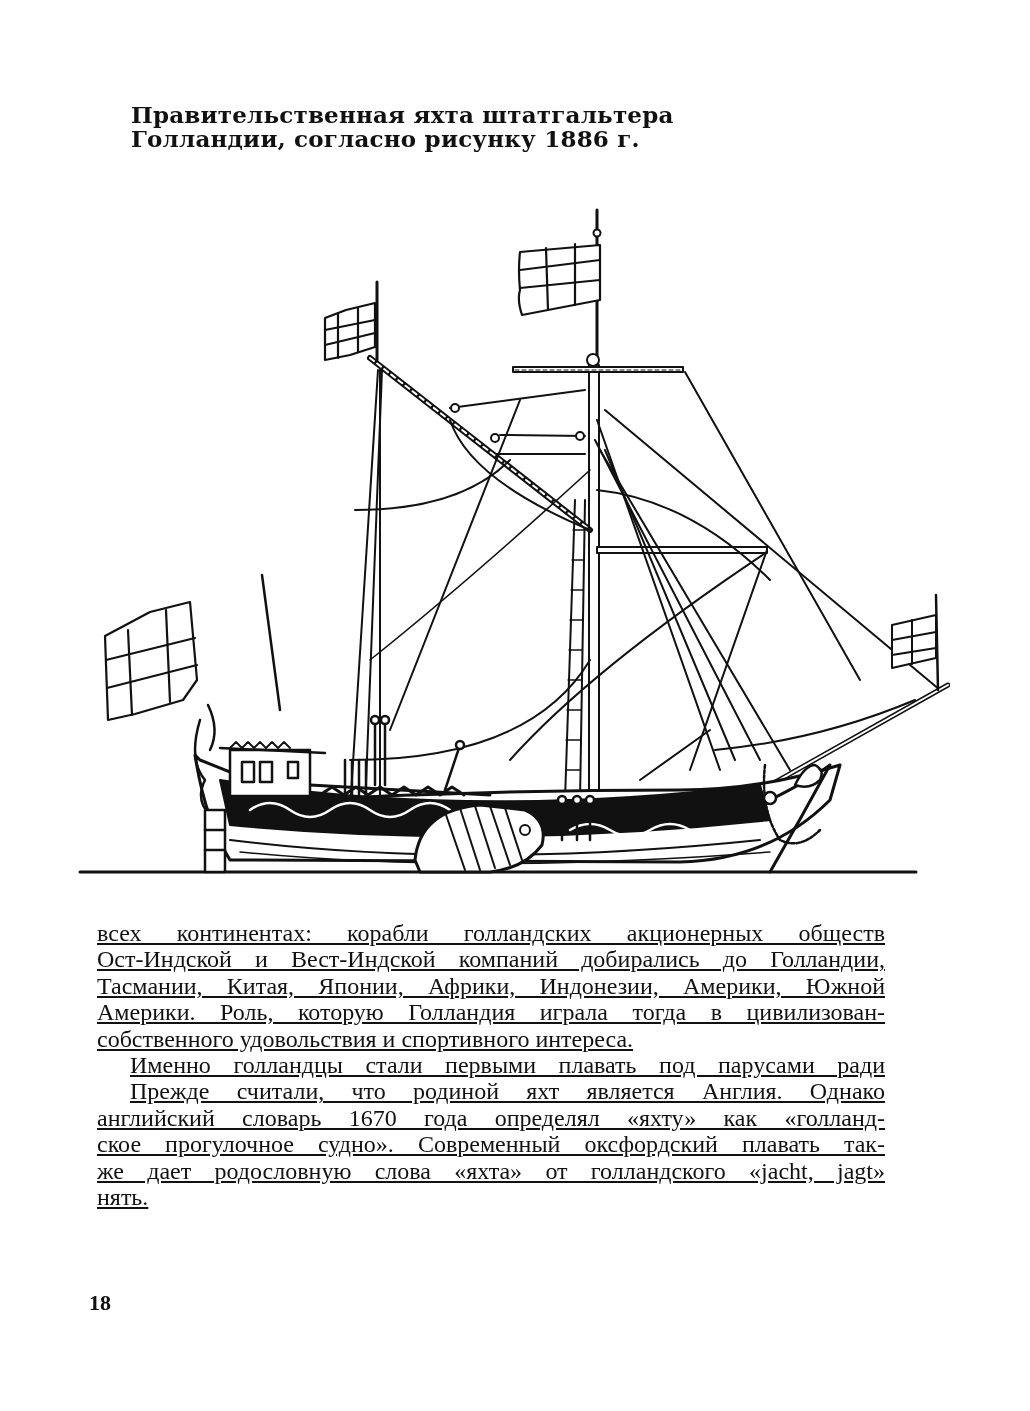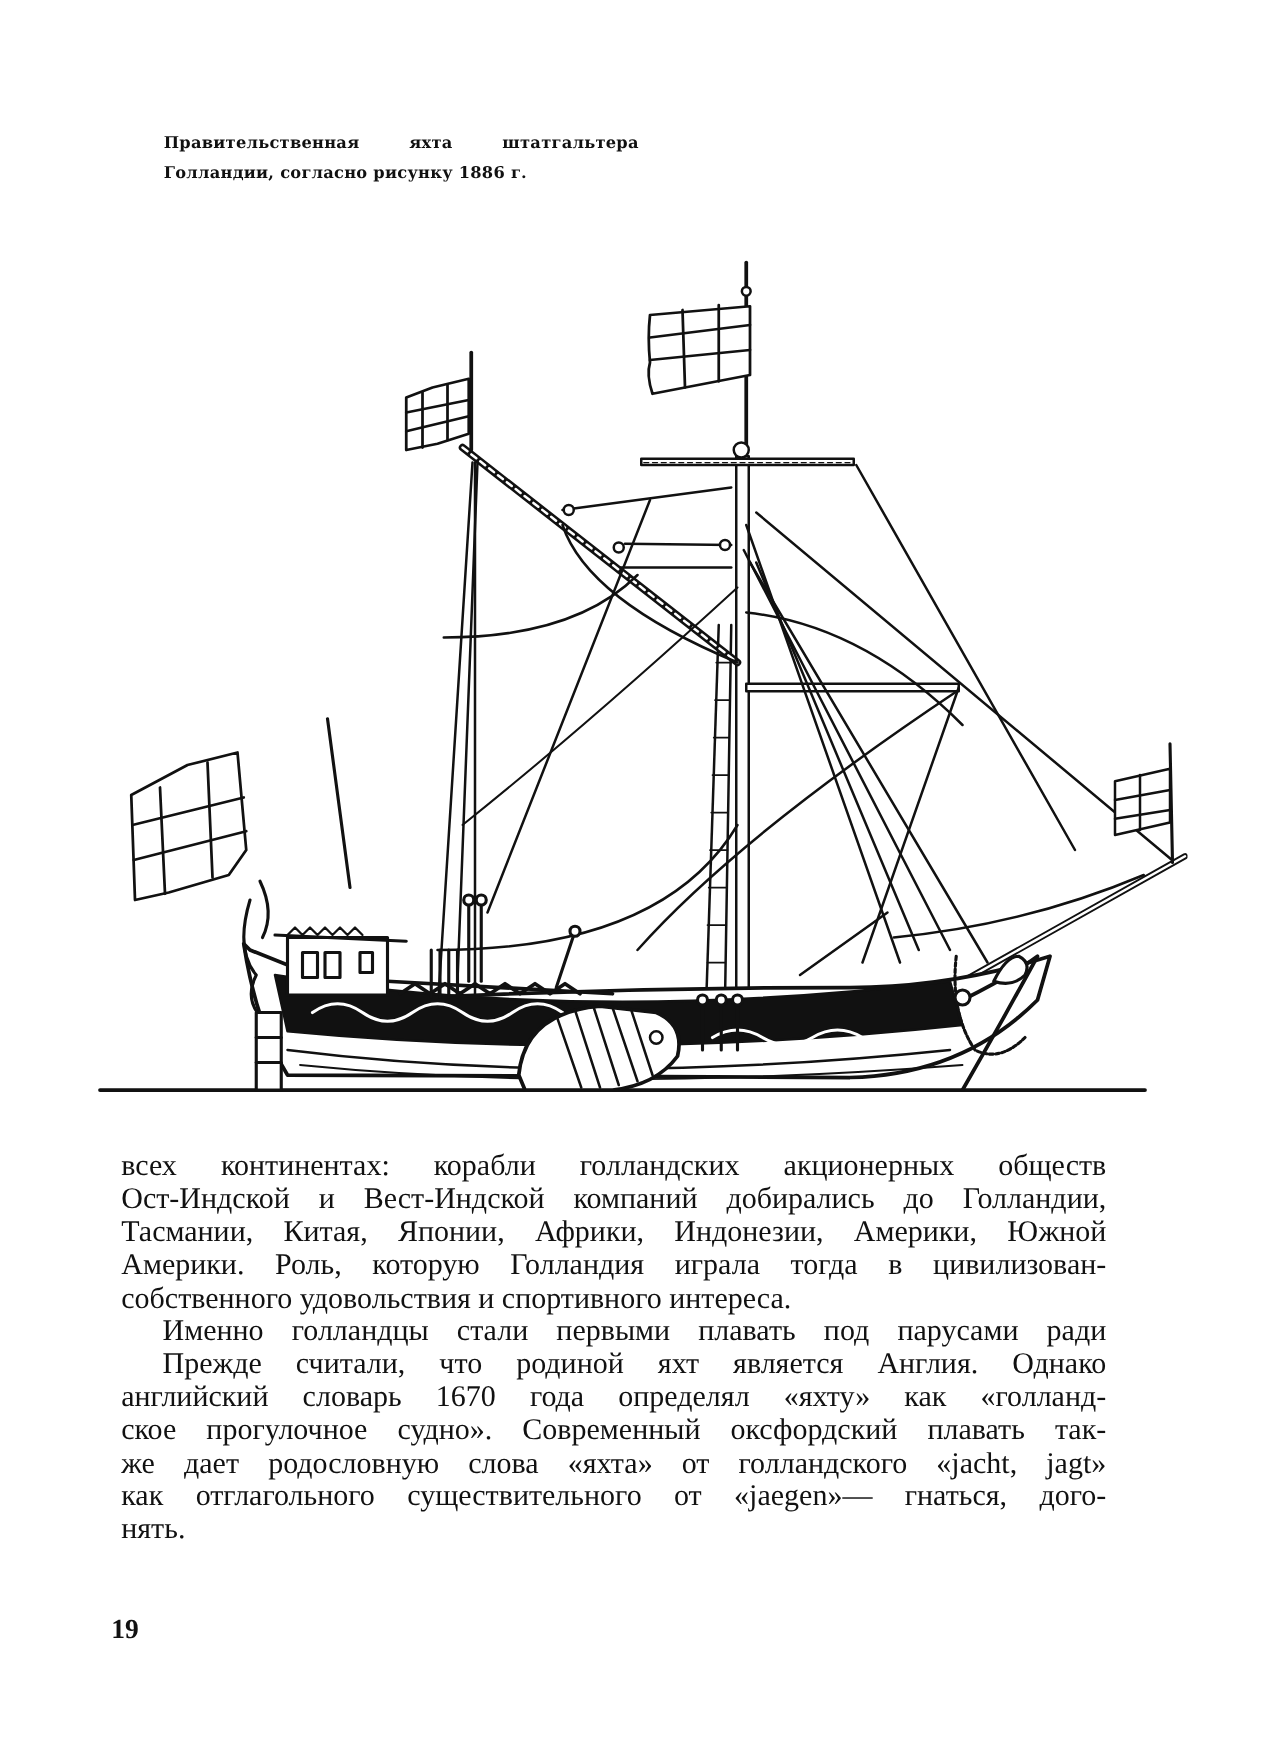--- a/index.html
+++ b/index.html
@@ -1,31 +1,31 @@
 <!DOCTYPE html>
 <html><head>
 <meta charset="utf-8">
 <style>
   html, body { margin: 0; padding: 0; background: #ffffff; }
   body { width: 1030px; height: 1411px; position: relative; overflow: hidden; color: #111; }
   .caption {
     position: absolute; left: 131px; top: 103px; width: 380px;
     font-family: "DejaVu Serif", "Liberation Serif", serif;
-    font-size: 13px; font-weight: bold; line-height: 24px; letter-spacing: 0.2px;
+    font-size: 23px; font-weight: bold; line-height: 24px; letter-spacing: 0.2px;
   }
   .caption .line { display: block; white-space: nowrap; }
   .caption .line.justify { text-align: justify; text-align-last: justify; }
   .figure { position: absolute; left: 70px; top: 200px; width: 880px; height: 690px; }
   .figure svg { width: 100%; height: 100%; display: block; }
   .body-text {
     position: absolute; left: 97px; top: 920px; width: 788px;
     font-family: "Liberation Serif", "DejaVu Serif", serif;
     font-size: 24px; line-height: 26.4px; color: #111;
   }
-  .body-text p { margin: 0; }
+  .body-text p { margin: 0; text-decoration: underline; }
   .body-text .row { display: block; text-align: justify; text-align-last: justify; white-space: nowrap; }
   .body-text .row.last { text-align-last: left; }
   .body-text .row.indent { padding-left: 33px; }
   .page-number {
     position: absolute; left: 89px; top: 1290px;
     font-family: "Liberation Serif", "DejaVu Serif", serif;
     font-size: 22px; font-weight: bold;
   }
 </style>
 </head>
@@ -223,18 +223,17 @@
   </p>
   <p>
     <span class="row last">собственного удовольствия и спортивного интереса.</span>
     <span class="row indent">Именно голландцы стали первыми плавать под парусами ради</span>
   </p>
   <p>
     <span class="row indent">Прежде считали, что родиной яхт является Англия. Однако</span>
     <span class="row">английский словарь 1670 года определял «яхту» как «голланд-</span>
     <span class="row">ское прогулочное судно». Современный оксфордский плавать так-</span>
     <span class="row">же дает родословную слова «яхта» от голландского «jacht, jagt»</span>
-    <span class="row">как отглагольного существительного от «jaegen»— гнаться, дого-</span>
     <span class="row last">нять.</span>
   </p>
 </div>
 
-<div class="page-number">19</div>
+<div class="page-number">18</div>
 
 </body></html>

